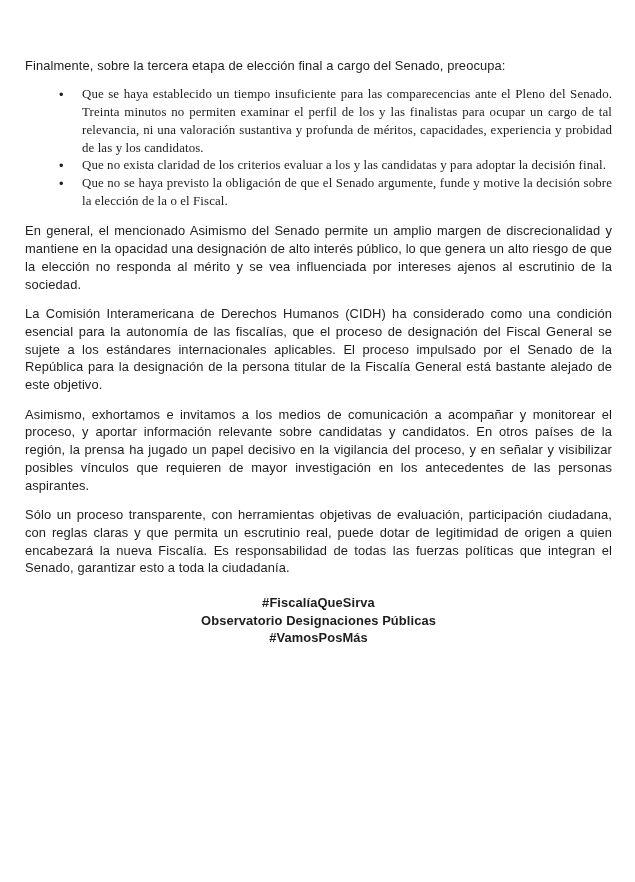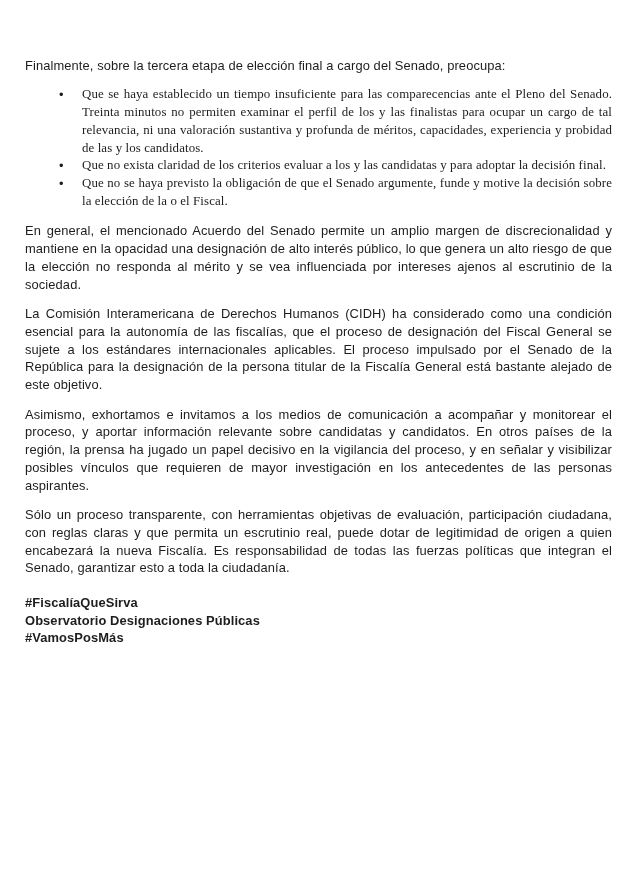--- a/index.html
+++ b/index.html
@@ -46,21 +46,21 @@
     margin-left: 34px;
     text-align: left;
   }
   ul.concerns .li-text {
     flex: 1 1 auto;
     text-align: justify;
     font-family: Liberation Serif, serif;
   }
   .signature {
     margin-top: 17px;
-    text-align: left;
+    text-align: center;
     font-weight: bold;
     line-height: 17.5px;
   }
 </style>
 </head>
 <body>
 
 <main class="page">
 
   <p class="para intro">Finalmente, sobre la tercera etapa de elección final a cargo del Senado, preocupa:</p>
@@ -73,21 +73,21 @@
     <li>
       <span class="bullet">•</span>
       <span class="li-text">Que no exista claridad de los criterios evaluar a los y las candidatas y para adoptar la decisión final.</span>
     </li>
     <li>
       <span class="bullet">•</span>
       <span class="li-text">Que no se haya previsto la obligación de que el Senado argumente, funde y motive la decisión sobre la elección de la o el Fiscal.</span>
     </li>
   </ul>
 
-  <p class="para">En general, el mencionado Acuerdo del Senado permite un amplio margen de discrecionalidad y mantiene en la opacidad una designación de alto interés público, lo que genera un alto riesgo de que la elección no responda al mérito y se vea influenciada por intereses ajenos al escrutinio de la sociedad.</p>
+  <p class="para">En general, el mencionado Asimismo del Senado permite un amplio margen de discrecionalidad y mantiene en la opacidad una designación de alto interés público, lo que genera un alto riesgo de que la elección no responda al mérito y se vea influenciada por intereses ajenos al escrutinio de la sociedad.</p>
 
   <p class="para">La Comisión Interamericana de Derechos Humanos (CIDH) ha considerado como una condición esencial para la autonomía de las fiscalías, que el proceso de designación del Fiscal General se sujete a los estándares internacionales aplicables. El proceso impulsado por el Senado de la República para la designación de la persona titular de la Fiscalía General está bastante alejado de este objetivo.</p>
 
 
   <p class="para">Asimismo, exhortamos e invitamos a los medios de comunicación a acompañar y monitorear el proceso, y aportar información relevante sobre candidatas y candidatos. En otros países de la región, la prensa ha jugado un papel decisivo en la vigilancia del proceso, y en señalar y visibilizar posibles vínculos que requieren de mayor investigación en los antecedentes de las personas aspirantes.</p>
 
   <p class="para">Sólo un proceso transparente, con herramientas objetivas de evaluación, participación ciudadana, con reglas claras y que permita un escrutinio real, puede dotar de legitimidad de origen a quien encabezará la nueva Fiscalía. Es responsabilidad de todas las fuerzas políticas que integran el Senado, garantizar esto a toda la ciudadanía.</p>
 
   <div class="signature">
     <div>#FiscalíaQueSirva</div>

